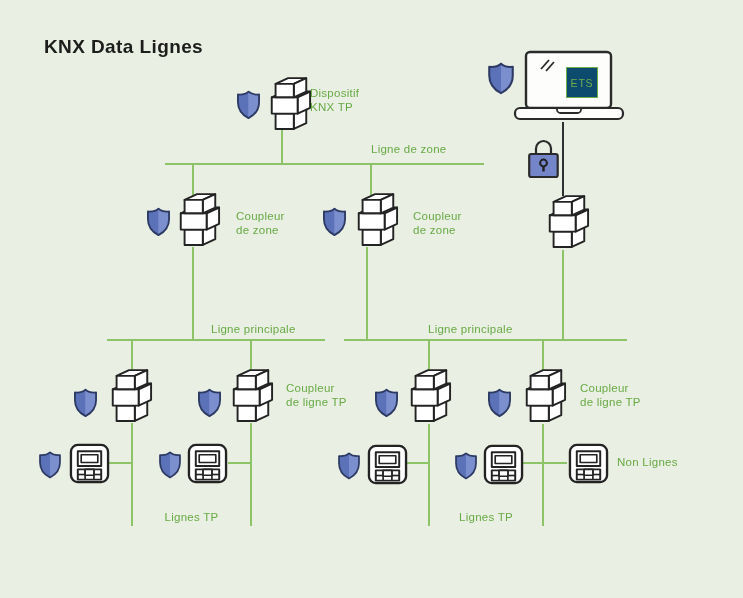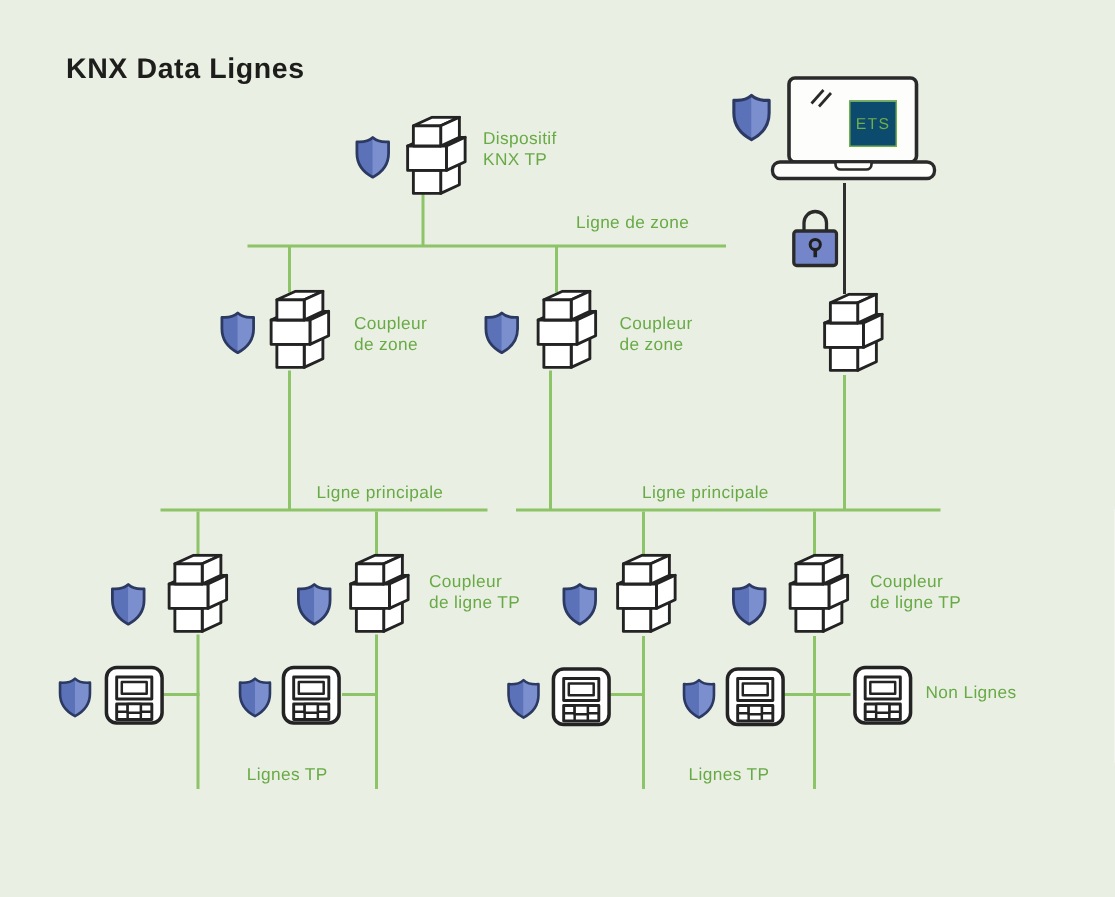--- a/index.html
+++ b/index.html
@@ -113,21 +113,21 @@
   <div class="line hline" style="left:523px;top:462px;width:44px"></div>
 
   <div class="line vline darkline" style="left:562px;top:122px;height:74px"></div>
 
   <svg class="icon" style="left:236px;top:90px;width:25px;height:30px">
       <use href="#sym-shield"></use>
     </svg>
   <svg class="icon" style="left:266px;top:77px;width:46px;height:54px">
       <use href="#sym-din"></use>
     </svg>
-  <div class="lbl" style="left:322px;top:87px">
+  <div class="lbl" style="left:310px;top:87px">
     <span>Dispositif</span>
     <span>KNX TP</span>
   </div>
 
   <svg class="icon" style="left:487px;top:62px;width:28px;height:33px">
       <use href="#sym-shield"></use>
     </svg>
   <svg class="icon" style="left:513px;top:44px;width:112px;height:78px" viewBox="0 0 112 78">
     <g fill="#fdfdfb" stroke="#2a2a2a" stroke-linejoin="round">
       <rect x="13" y="8" width="85" height="56" rx="4" stroke-width="2.4"></rect>
@@ -141,21 +141,21 @@
     <span>ETS</span>
   </div>
 
   <svg class="icon" style="left:528px;top:136px;width:31px;height:43px" viewBox="0 0 31 43">
     <path d="M8,19 v-6.5 a7.5,7.5 0 0 1 15,0 V19" fill="none" stroke="#2a2a2a" stroke-width="2.2"></path>
     <rect x="1.2" y="18" width="28.5" height="23" rx="2" fill="#7486c9" stroke="#2a2a2a" stroke-width="2.2"></rect>
     <circle cx="15.5" cy="27" r="3.4" fill="none" stroke="#202020" stroke-width="2"></circle>
     <line x1="15.5" y1="30.5" x2="15.5" y2="35.5" stroke="#202020" stroke-width="2.4"></line>
   </svg>
 
-  <div class="lbl" style="left:384px;top:143px">Ligne de zone</div>
+  <div class="lbl" style="left:371px;top:143px">Ligne de zone</div>
 
   <svg class="icon" style="left:146px;top:207px;width:25px;height:30px">
       <use href="#sym-shield"></use>
     </svg>
   <svg class="icon" style="left:175px;top:193px;width:46px;height:54px">
       <use href="#sym-din"></use>
     </svg>
   <div class="lbl" style="left:236px;top:210px">
     <span>Coupleur</span>
     <span>de zone</span>

